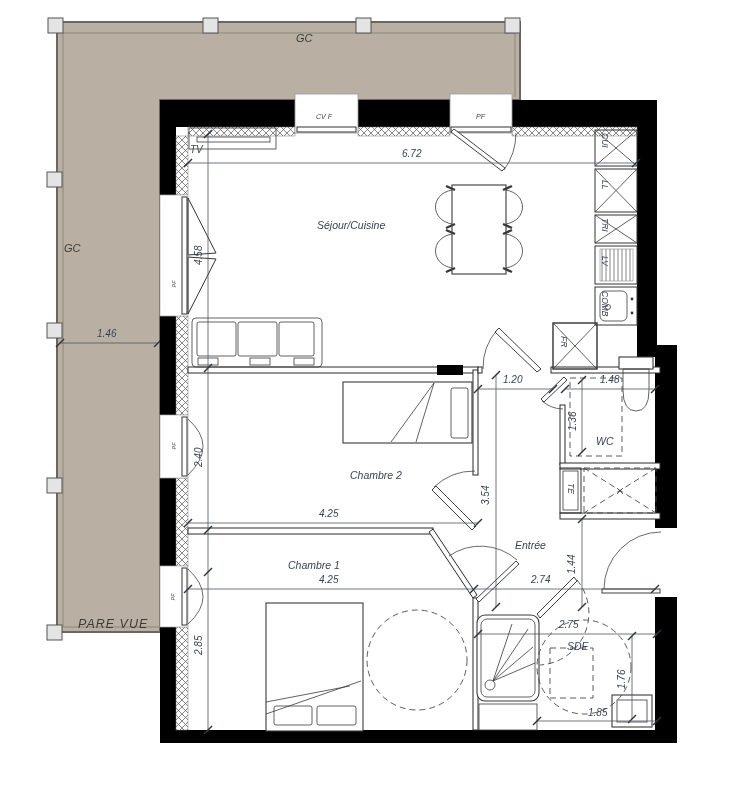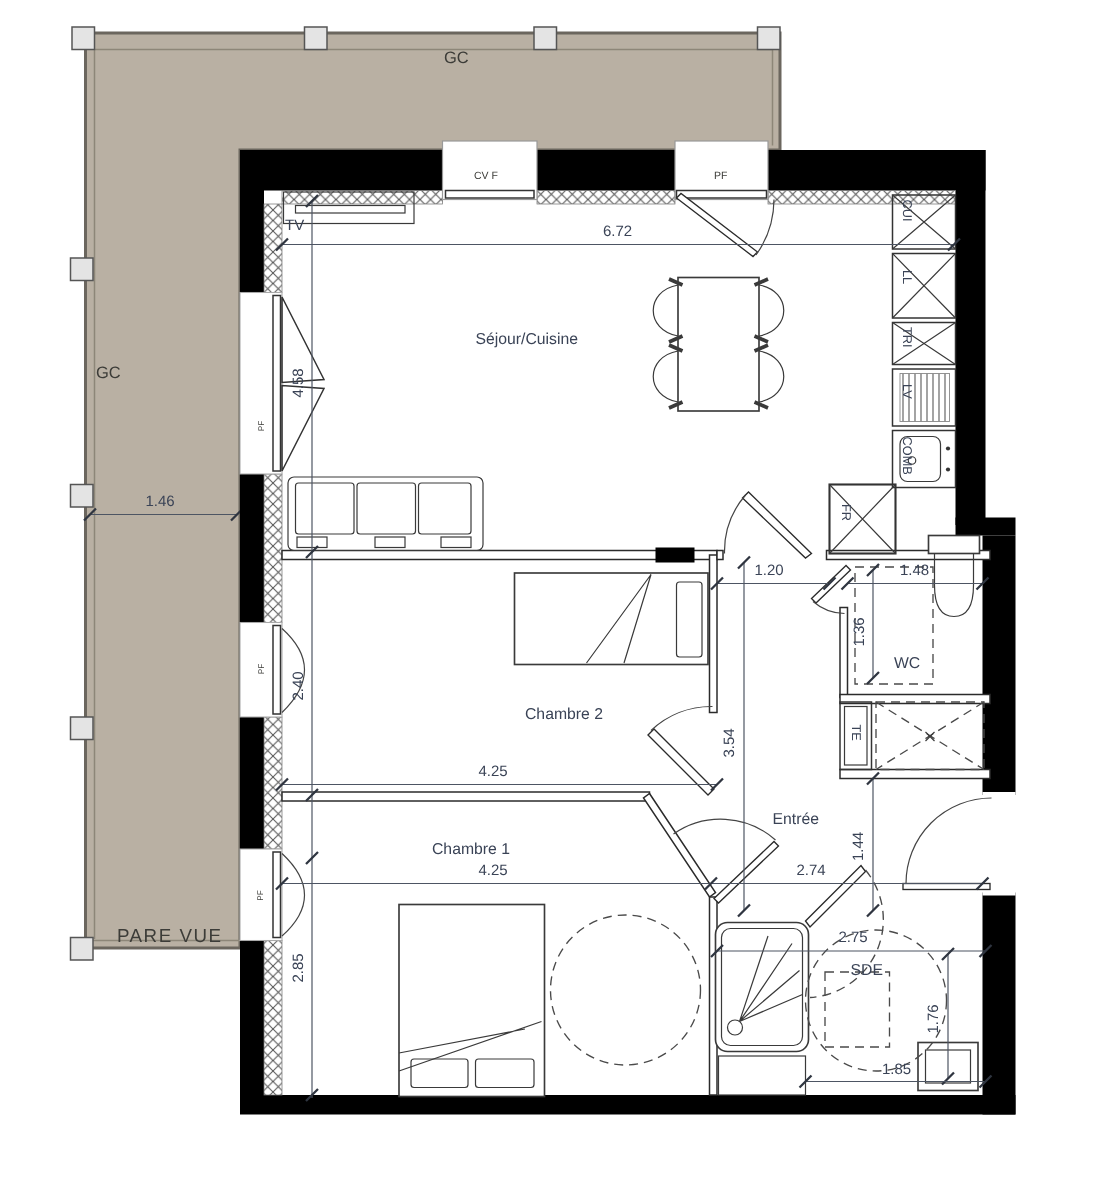--- a/index.html
+++ b/index.html
@@ -1,16 +1,16 @@
 <!DOCTYPE html>
 <html><head>
 <meta charset="utf-8">
 <style>
   html,body{margin:0;padding:0;background:#fff;font-family:"Liberation Sans",sans-serif;}
-  .stage{width:739px;height:800px;position:relative;background:#fff;}
+  .stage{width:739px;height:800px;position:relative;background:#fff;font-style:italic;}
   svg{display:block;}
   .wall{fill:#000;stroke:none;}
   .pp{fill:#fff;stroke:#2b2b2b;stroke-width:1;}
   .thin{fill:none;stroke:#333;stroke-width:1;}
   .thin2{fill:none;stroke:#333;stroke-width:1.4;}
   .lite{fill:none;stroke:#8d8678;stroke-width:1;}
   .dash{fill:none;stroke:#4a4a4a;stroke-width:0.9;stroke-dasharray:6 4;}
   .diml{stroke:#4d5563;stroke-width:0.8;fill:none;}
   .tick{stroke:#2f3540;stroke-width:1.5;}
   .dimt{fill:#3a4356;font-size:10px;}

